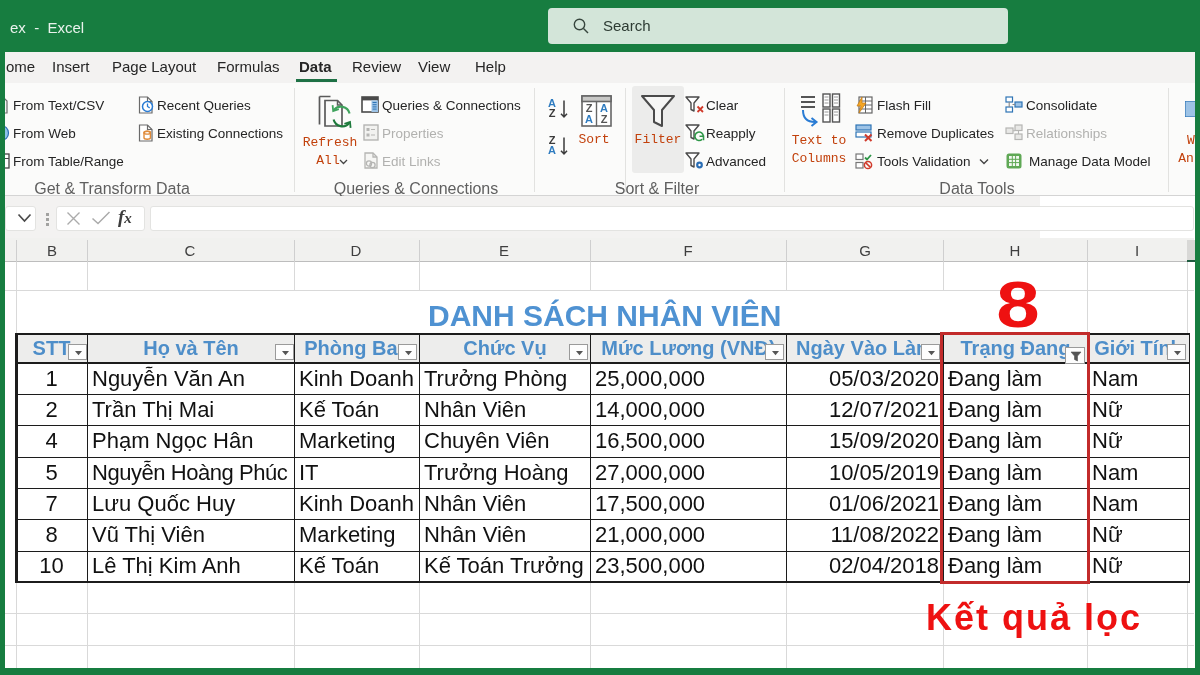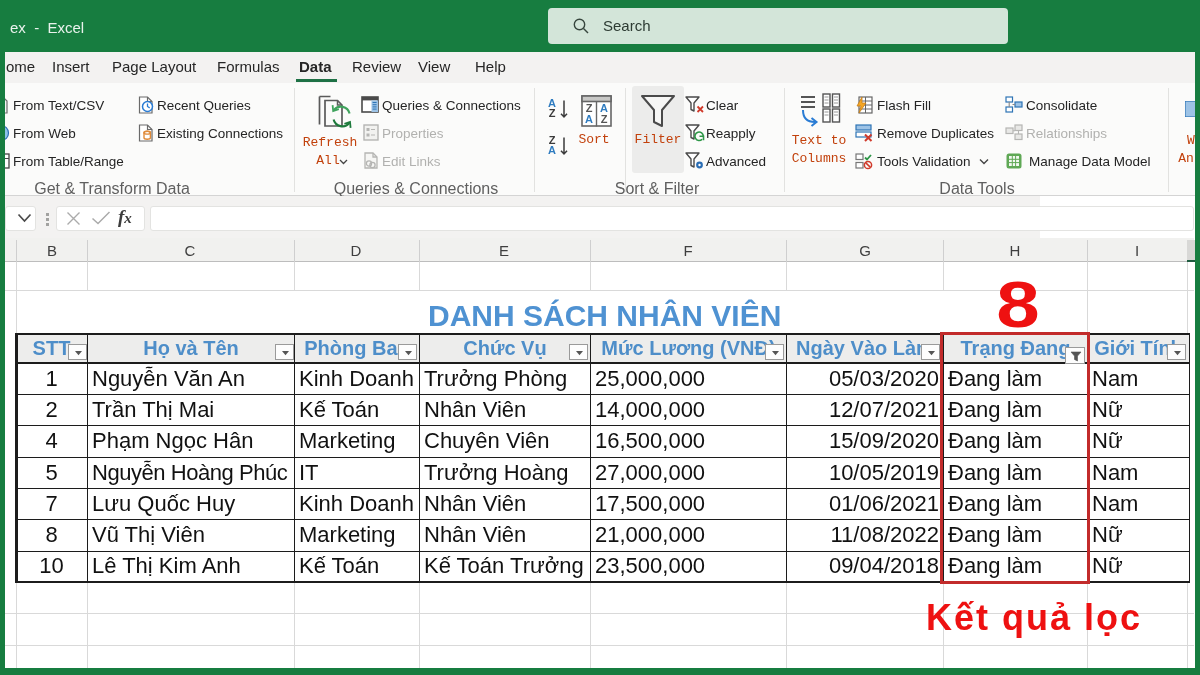--- a/index.html
+++ b/index.html
@@ -424,21 +424,21 @@
           <td class="r">11/08/2022</td>
           <td>Đang làm</td>
           <td>Nữ</td>
         </tr>
 <tr class="last" style="height:31px">
           <td class="c">10</td>
           <td>Lê Thị Kim Anh</td>
           <td>Kế Toán</td>
           <td>Kế Toán Trưởng</td>
           <td>23,500,000</td>
-          <td class="r">09/04/2018</td>
+          <td class="r">02/04/2018</td>
           <td>Đang làm</td>
           <td>Nữ</td>
         </tr>
 </tbody>
     </table>
 <div style="position:absolute;left:15.5px;top:334px;width:2px;height:249px;background:#1c1c1c;z-index:4"></div>
 
 <div class="fbtn" style="left:68px;top:344px">
       <svg width="9" height="6" viewBox="0 0 9 6">
         <path d="M1 1h7L4.5 5.2z" fill="#555"></path>

